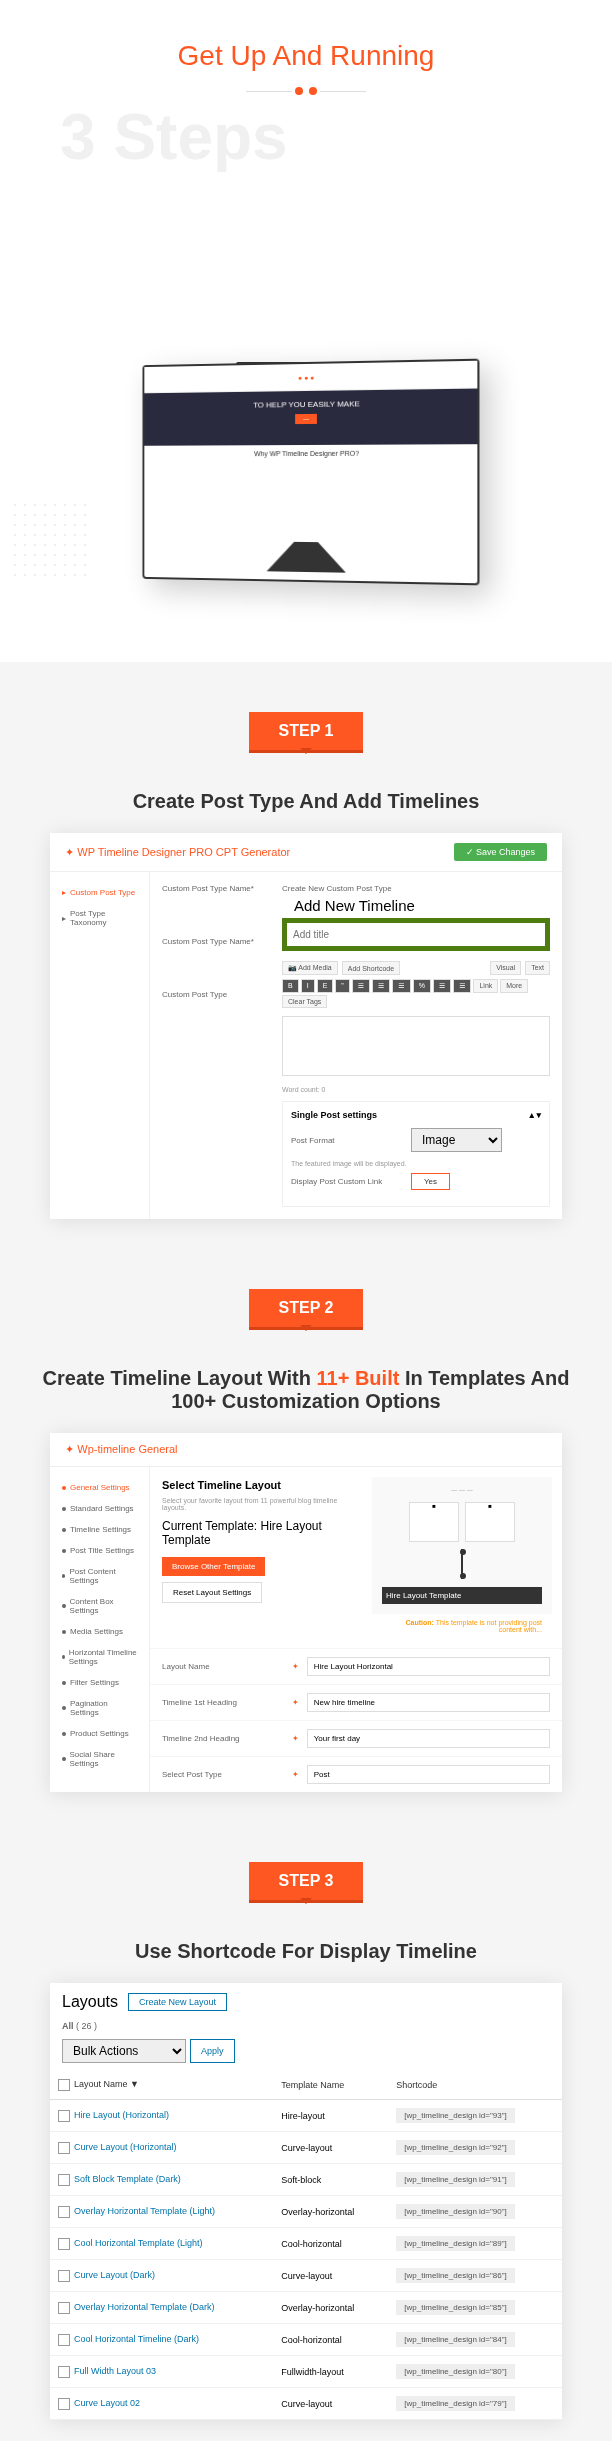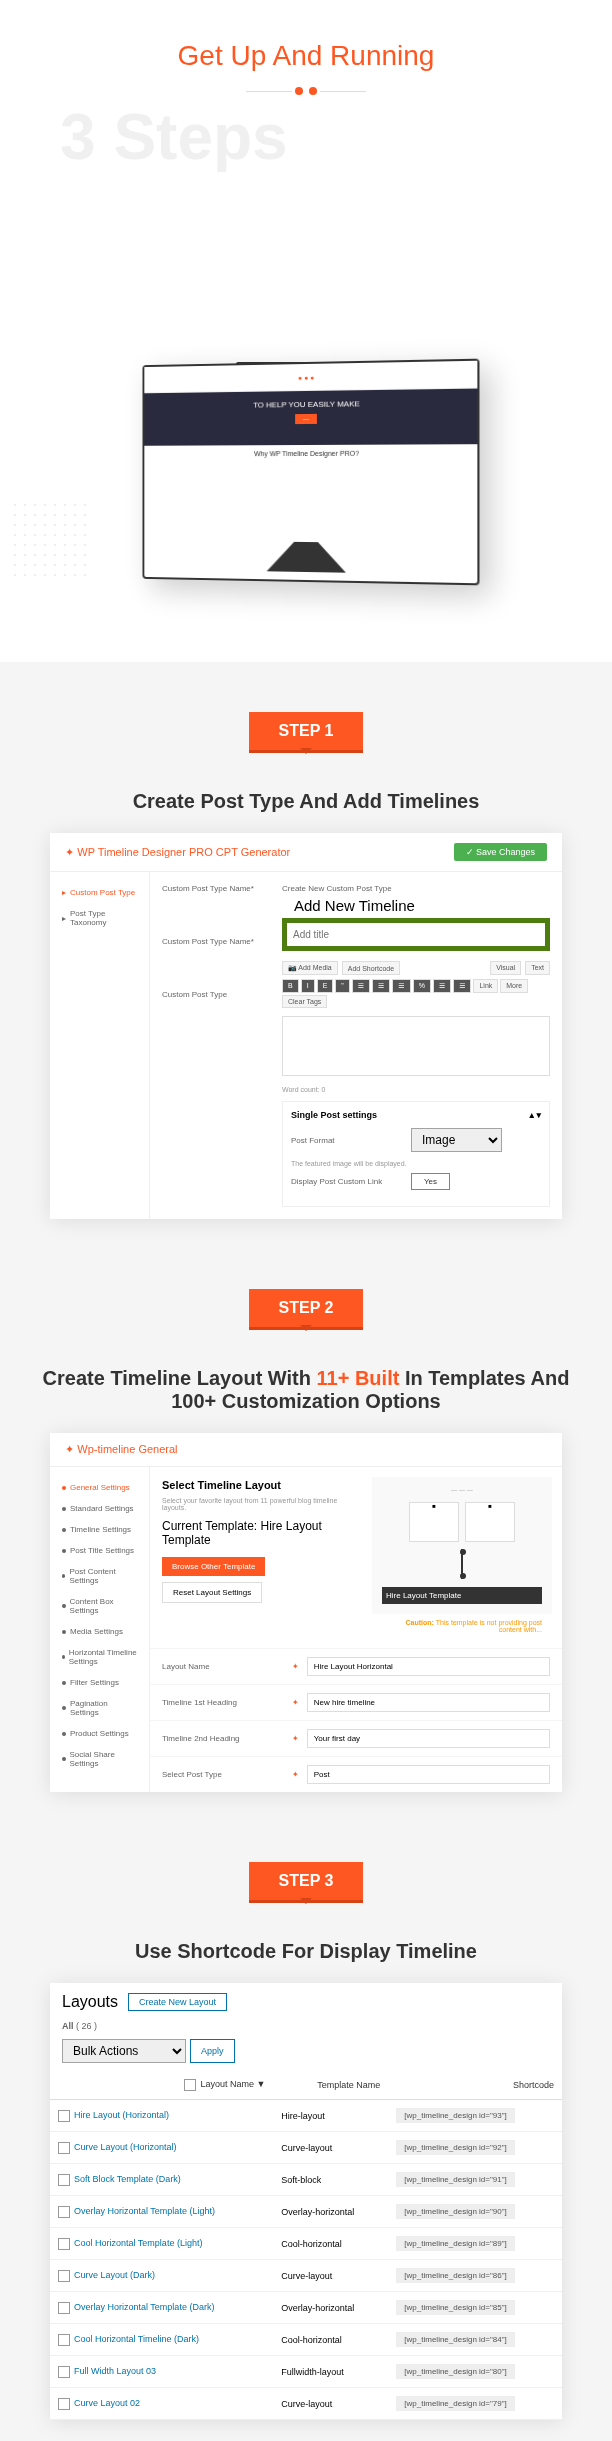--- a/index.html
+++ b/index.html
@@ -46,21 +46,21 @@
 .select-sm{border:1px solid #a3a3a3;padding:3px 29px 3px 6px;font-size:12px}
 .yes-box{border:1px solid #ff5722;padding:3px 12px;font-size:8px;color:#333}
 .preview-box{background:#f9f9f9;width:180px;margin:0 auto;padding:10px;position:relative}
 .preview-card{background:#fff;border:1px solid #ddd;width:50px;height:40px;display:inline-block;margin:3px;font-size:6px}
 .preview-title-bar{background:#333;color:#fff;padding:4px;font-size:8px;margin-top:8px}
 .caution{color:#ff9800;font-size:7px;text-align:right;margin:5px 10px}
 .setting-row{display:flex;align-items:center;padding:8px 12px;font-size:8px;border-top:1px solid #f5f5f5}
 .setting-row label{width:130px;color:#666}
 .setting-input{flex:1;border:1px solid #ddd;padding:4px 6px;font-size:8px}
 .table{width:100%;border-collapse:collapse;font-size:9px}
-.table th{text-align:right;padding:8px;border-bottom:1px solid #ddd;font-weight:normal;color:#333}
+.table th{text-align:left;padding:8px;border-bottom:1px solid #ddd;font-weight:normal;color:#333}
 .table td{padding:8px;border-bottom:1px solid #f0f0f0}
 .table-link{color:#0073aa}
 .shortcode-box{background:#eee;padding:3px 8px;font-size:8px;color:#555;display:inline-block}
 .checkbox{width:12px;height:12px;border:1px solid #999;display:inline-block;vertical-align:middle;margin-right:4px}
 .layouts-header{display:flex;align-items:center;gap:10px;padding:10px 12px}
 .layouts-title{font-size:16px;font-weight:normal}
 .btn-outline{border:1px solid #0073aa;color:#0073aa;background:#fff;padding:3px 10px;font-size:9px}
 .filter-row{padding:0 12px 8px;font-size:9px;color:#666}
 .bulk-row{padding:0 12px 8px;display:flex;gap:4px}
 .dots-pattern{position:absolute;left:10px;top:500px;width:80px;height:80px;background-image:radial-gradient(#ddd 1px,transparent 1px);background-size:10px 10px;opacity:0.5}

